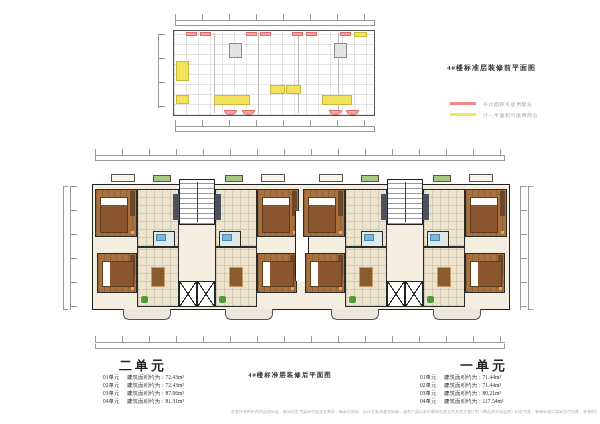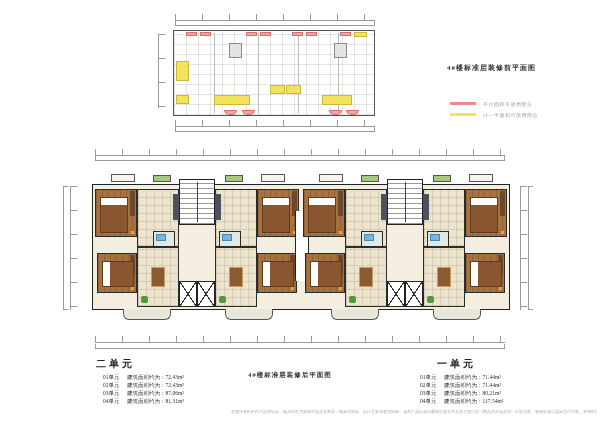--- a/index.html
+++ b/index.html
@@ -60,21 +60,21 @@
   .lifts{position:absolute;display:flex;}
   .lift{flex:1;border:1.5px solid #222;background:
       linear-gradient(to top right,transparent calc(50% - .5px),#333 calc(50% - .5px) calc(50% + .5px),transparent calc(50% + .5px)),
       linear-gradient(to bottom right,transparent calc(50% - .5px),#333 calc(50% - .5px) calc(50% + .5px),transparent calc(50% + .5px)),#fff;}
   .balcony{position:absolute;background:#eae6dc;border:1px solid #555;border-top:none;border-radius:0 0 6px 6px;}
   .topbox{position:absolute;background:#f7f4ee;border:1px solid #555;}
   .topbox.green{background:#a8c87f;}
   .seam{position:absolute;left:202px;top:26px;width:12px;height:70px;background:#fff;
         border-left:1.5px solid #222;border-right:1.5px solid #222;}
   
-  .unit-head{position:absolute;font-size:10px;font-weight:bold;letter-spacing:3px;color:#222;}
+  .unit-head{position:absolute;font-size:13px;font-weight:bold;letter-spacing:3px;color:#222;margin-left:23px;}
   .rows{position:absolute;}
   .row{height:8px;line-height:8px;font-size:5.5px;color:#333;white-space:nowrap;}
   .row .lb{display:inline-block;width:24px;}
   .ap-title{position:absolute;left:210px;top:371px;width:160px;text-align:center;
             font-size:6.5px;font-weight:bold;letter-spacing:1px;color:#333;}
   .disclaimer{position:absolute;left:231px;top:409px;width:366px;font-size:4px;color:#aaa;
               font-family:"Liberation Sans",sans-serif;white-space:nowrap;overflow:hidden;}
 </style>
 </head>
 <body>

